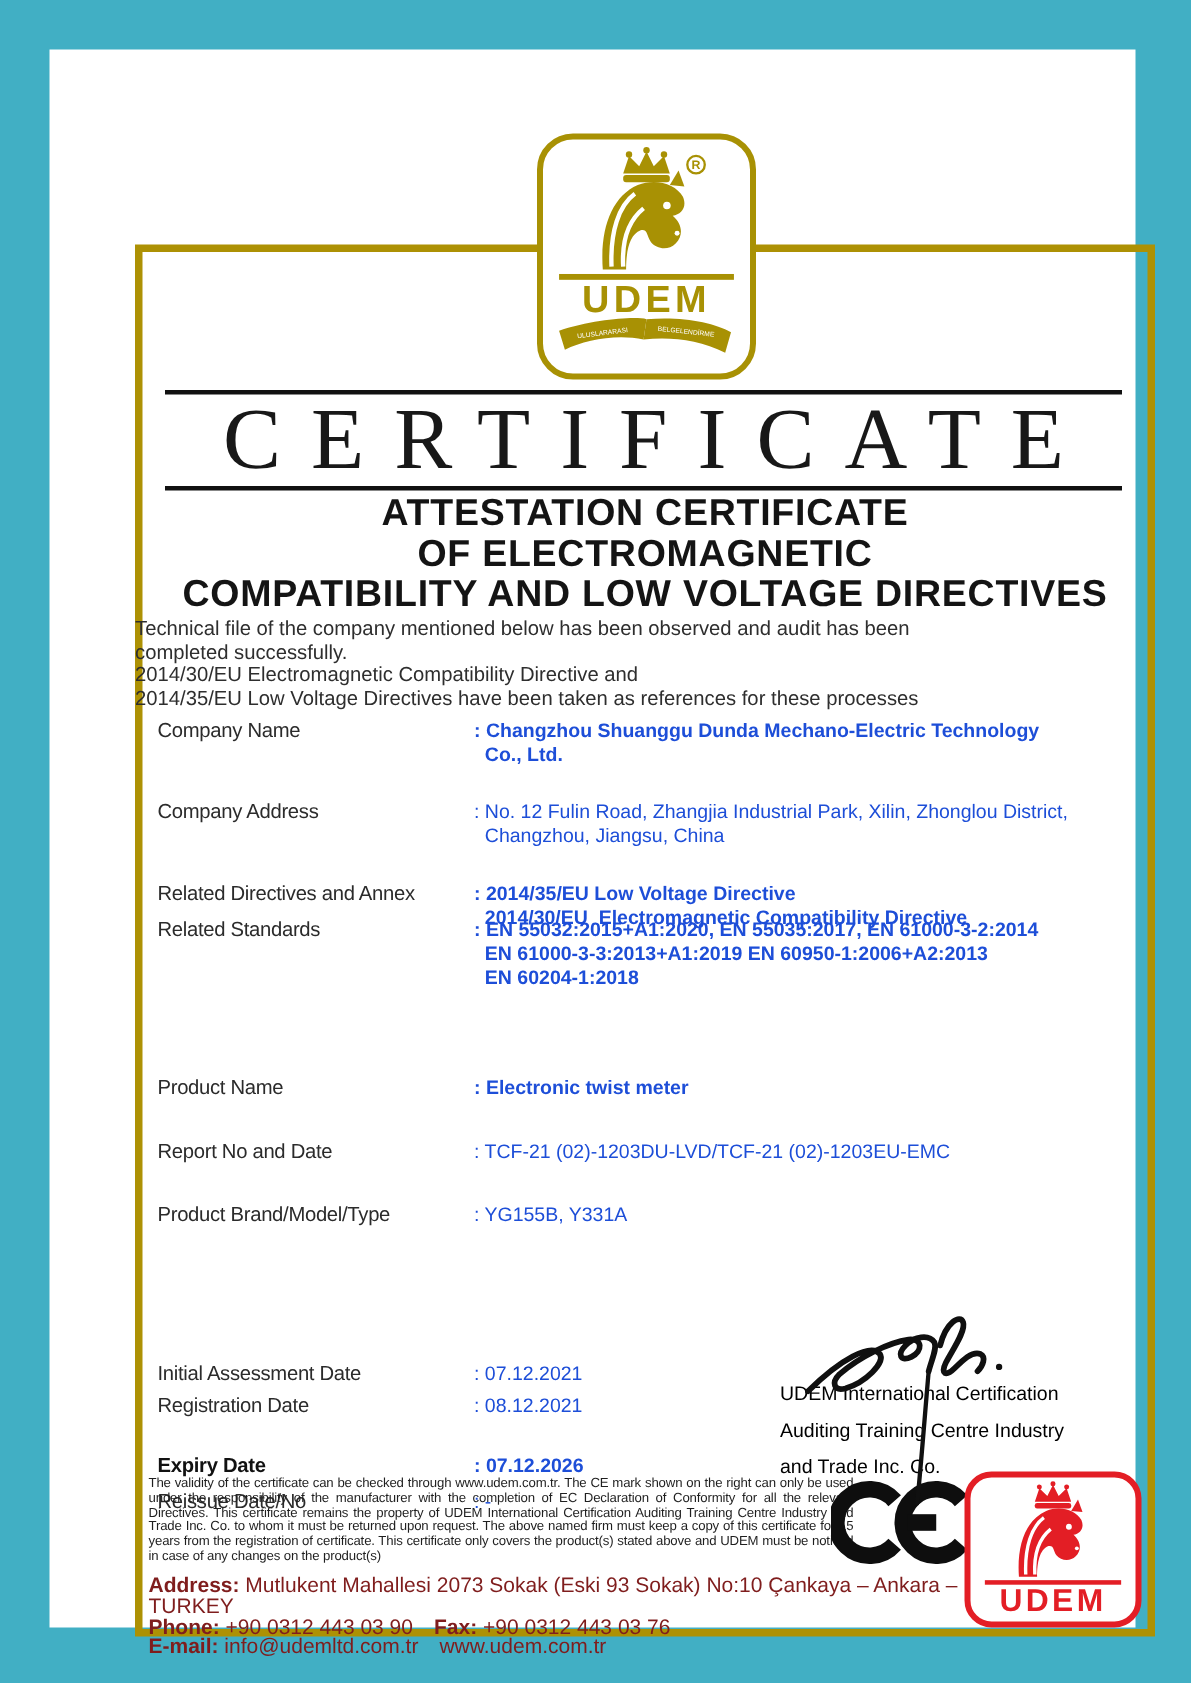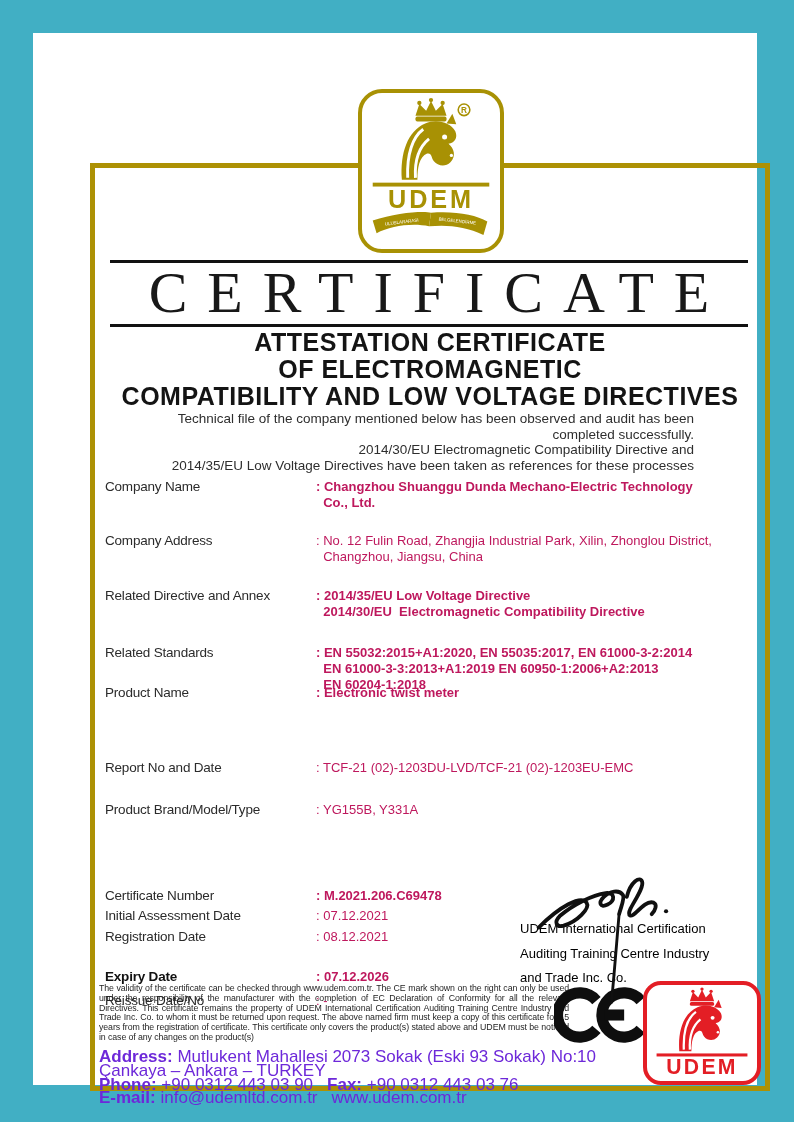--- a/index.html
+++ b/index.html
@@ -35,45 +35,45 @@
     font-family:"Liberation Serif", serif; font-weight:normal;
     font-size:58px; letter-spacing:20px; padding-left:20px;
     text-align:center; color:#181818; line-height:62px; white-space:nowrap;
   }
   .subtitle {
     position:absolute; left:57px; top:296px; width:680px; text-align:center;
     font-weight:bold; font-size:25px; line-height:27px; color:#141414;
     letter-spacing:0.5px;
   }
   .intro {
-    position:absolute; left:57px; top:378px; width:604px; text-align:right;
+    position:absolute; left:57px; top:378px; width:604px; text-align:left;
     font-size:13.5px; line-height:15.5px; color:#2e2e2e;
   }
   
   .frow { position:absolute; left:72px; width:660px; display:flex; }
   .frow .lbl { width:211px; flex:none; font-size:13.5px; color:#2b2b2b; letter-spacing:-0.2px; }
-  .frow .val { flex:1; font-size:13px; line-height:16px; white-space:pre-wrap; color:#be185d; }
+  .frow .val { flex:1; font-size:13px; line-height:16px; white-space:pre-wrap; color:#1d4ed8; }
   .frow .val.b { font-weight:bold; }
   .frow.bold-label .lbl { font-weight:bold; color:#111; }
   
   .signature {
     position:absolute; left:498px; top:834px; width:182px; height:146px; z-index:4;
   }
   .issuer {
     position:absolute; left:487px; top:884px; width:250px;
     font-size:13px; line-height:24.5px; color:#000000;
   }
   .fine-print {
     position:absolute; left:66px; top:951px; width:470px;
     font-size:8.8px; line-height:9.8px; text-align:justify; color:#1f1f1f;
     letter-spacing:-0.1px;
   }
   .contact {
     position:absolute; left:66px; top:1017px; width:540px;
-    font-size:17px; line-height:13.8px; color:#6d28d9;
+    font-size:14px; line-height:13.8px; color:#7f1d1d;
   }
   .contact b { font-weight:bold; }
   .contact .gap { display:inline-block; width:14px; }
   .ce-mark { position:absolute; left:521px; top:953px; width:96px; height:58px; z-index:2; }
   .logo-box-bottom {
     position:absolute; left:610px; top:948px; width:118px; height:104px;
     background:#fff; border:4px solid #E31E25; border-radius:18px;
     z-index:3; display:flex; align-items:center; justify-content:center;
   }
   .logo-box-bottom svg { width:106px; height:92px; color:#E31E25; }
@@ -145,47 +145,43 @@
     <span class="lbl">Company Name</span>
     <span class="val b">: Changzhou Shuanggu Dunda Mechano-Electric Technology
   Co., Ltd.</span>
   </div>
   <div class="frow" style="top:500px">
     <span class="lbl">Company Address</span>
     <span class="val">: No. 12 Fulin Road, Zhangjia Industrial Park, Xilin, Zhonglou District,
   Changzhou, Jiangsu, China</span>
   </div>
   <div class="frow" style="top:555px">
-    <span class="lbl">Related Directive and Annex</span>
+    <span class="lbl">Related Directives and Annex</span>
     <span class="val b">: 2014/35/EU Low Voltage Directive
   2014/30/EU  Electromagnetic Compatibility Directive</span>
   </div>
-  <div class="frow" style="top:612px">
+  <div class="frow" style="top:579px">
     <span class="lbl">Related Standards</span>
     <span class="val b">: EN 55032:2015+A1:2020, EN 55035:2017, EN 61000-3-2:2014
   EN 61000-3-3:2013+A1:2019 EN 60950-1:2006+A2:2013
   EN 60204-1:2018</span>
   </div>
-  <div class="frow" style="top:652px">
+  <div class="frow" style="top:684px">
     <span class="lbl">Product Name</span>
     <span class="val b">: Electronic twist meter</span>
   </div>
   <div class="frow" style="top:727px">
     <span class="lbl">Report No and Date</span>
     <span class="val">: TCF-21 (02)-1203DU-LVD/TCF-21 (02)-1203EU-EMC</span>
   </div>
   <div class="frow" style="top:769px">
     <span class="lbl">Product Brand/Model/Type</span>
     <span class="val">: YG155B, Y331A</span>
   </div>
 
-  <div class="frow" style="top:855px">
-    <span class="lbl">Certificate Number</span>
-    <span class="val b">: M.2021.206.C69478</span>
-  </div>
   <div class="frow" style="top:875px">
     <span class="lbl">Initial Assessment Date</span>
     <span class="val">: 07.12.2021</span>
   </div>
   <div class="frow" style="top:896px">
     <span class="lbl">Registration Date</span>
     <span class="val">: 08.12.2021</span>
   </div>
   <div class="frow" style="top:960px">
     <span class="lbl">Reissue Date/No</span>

